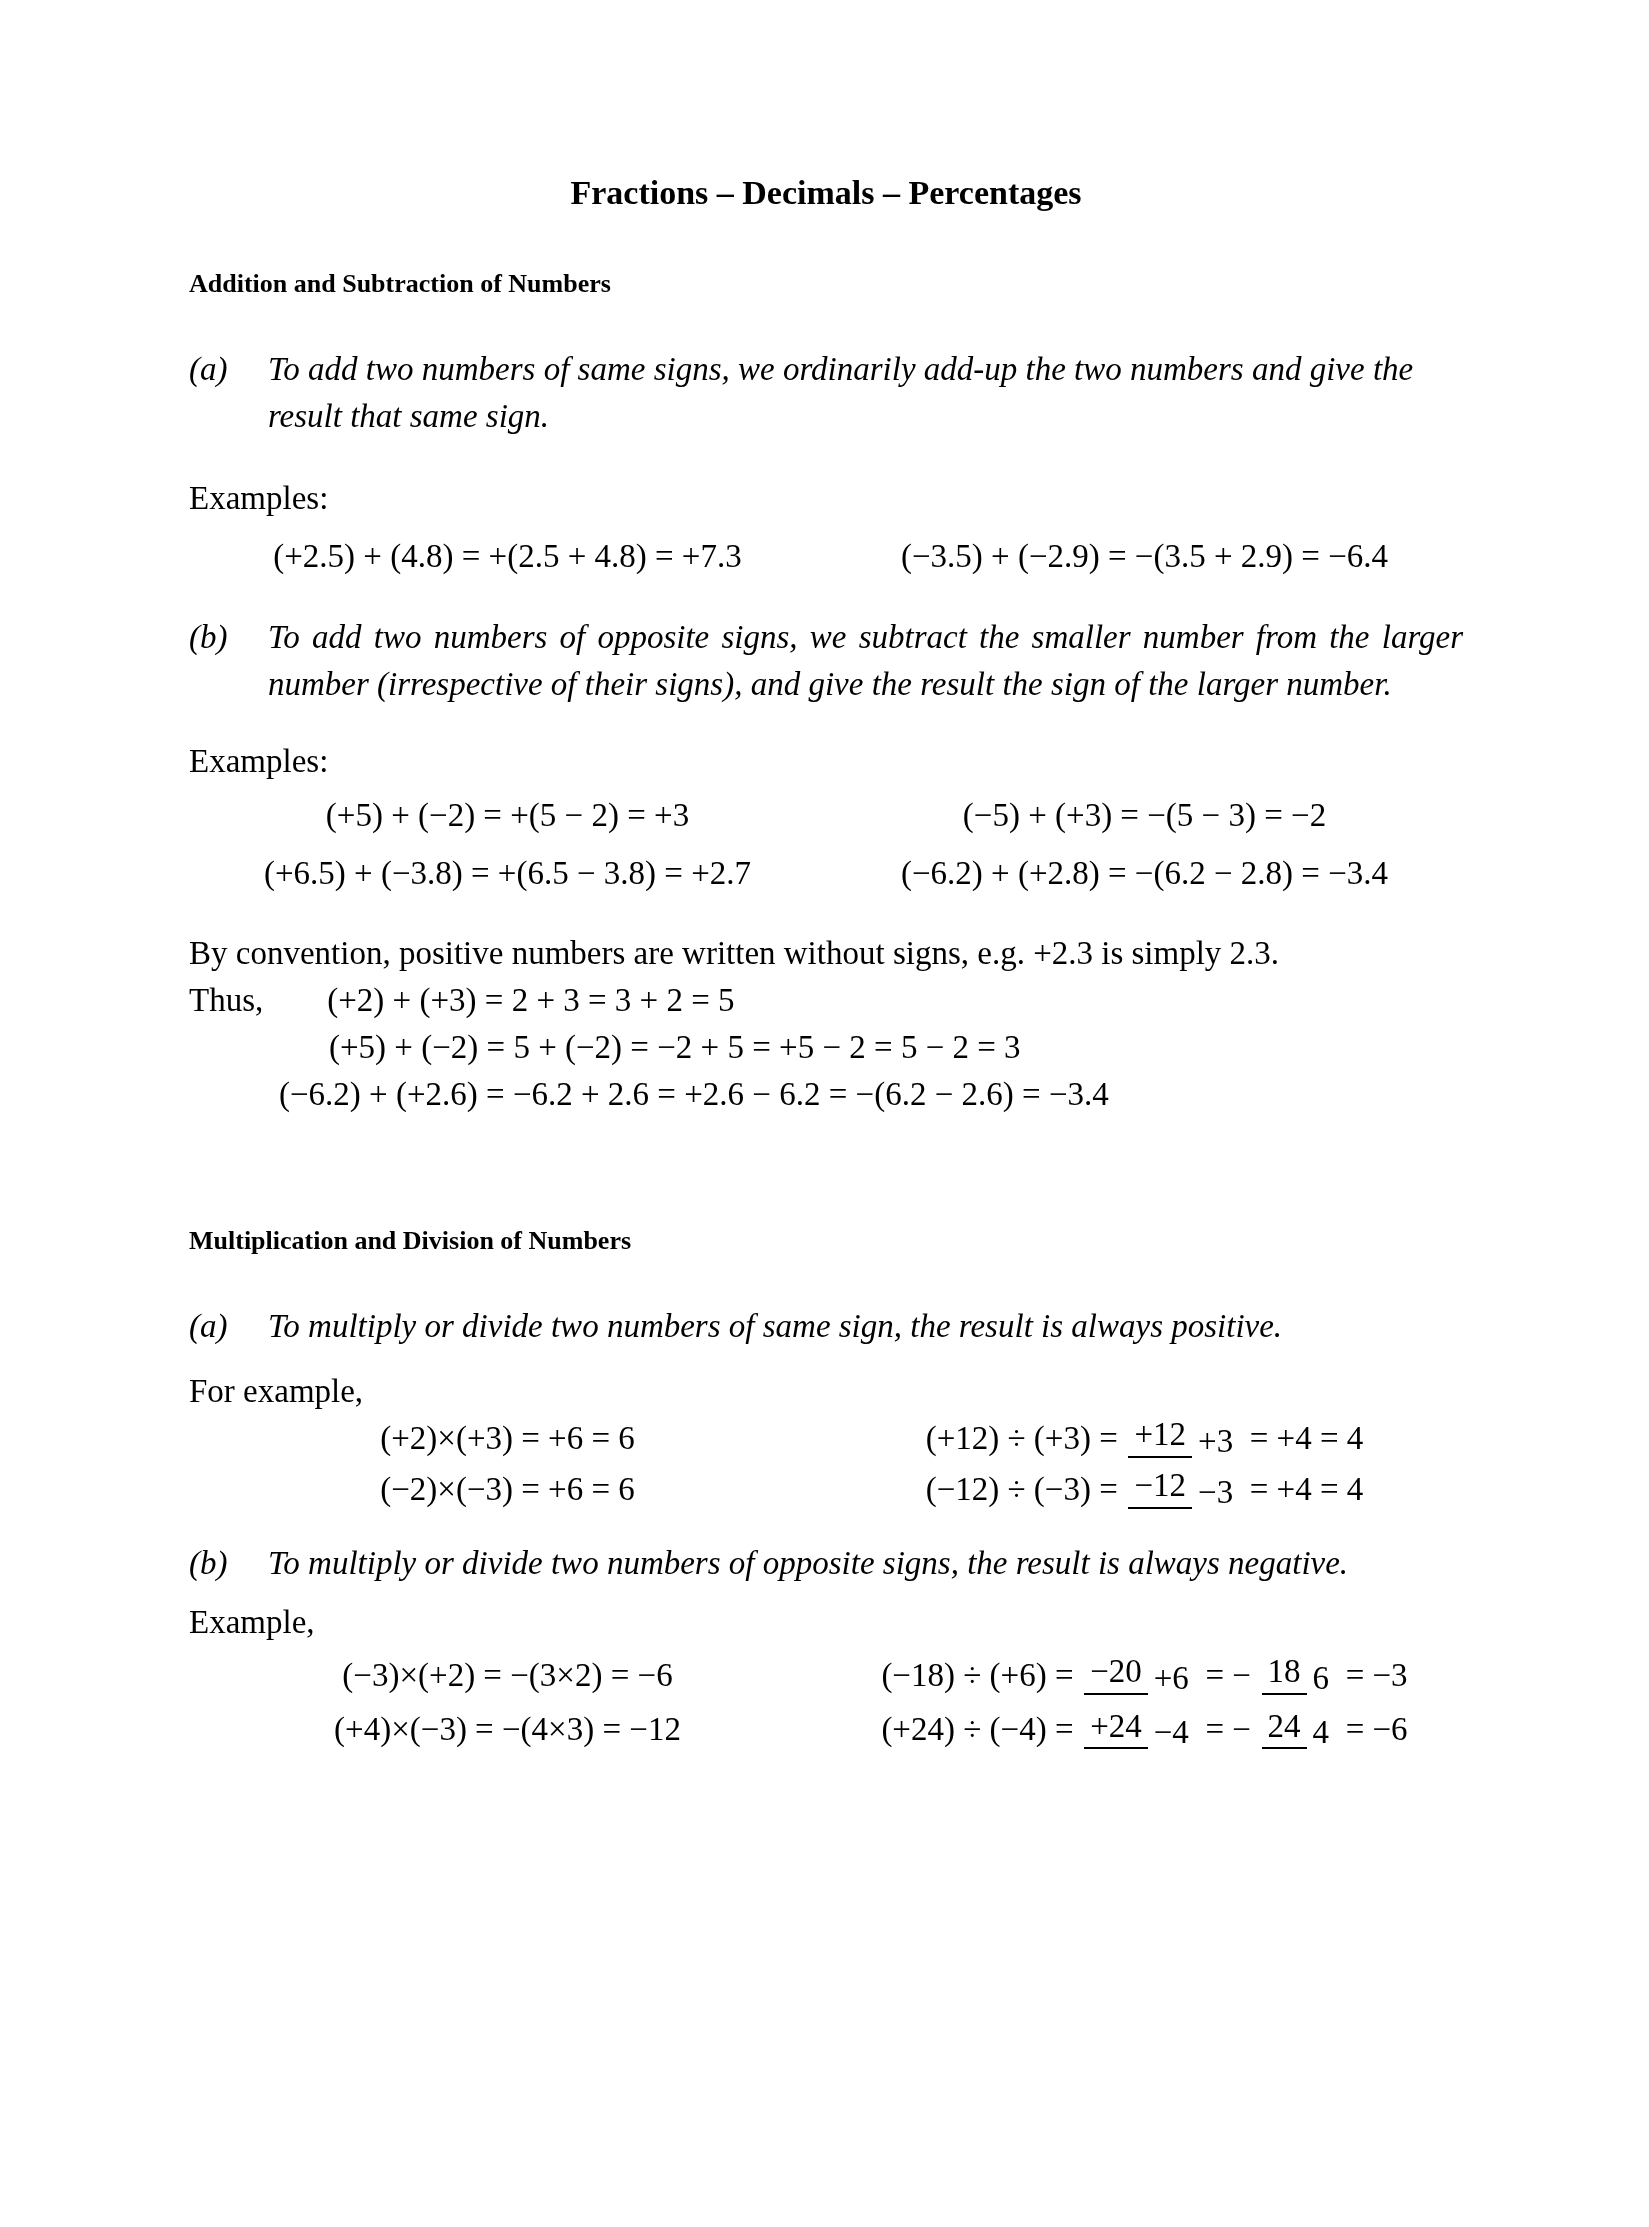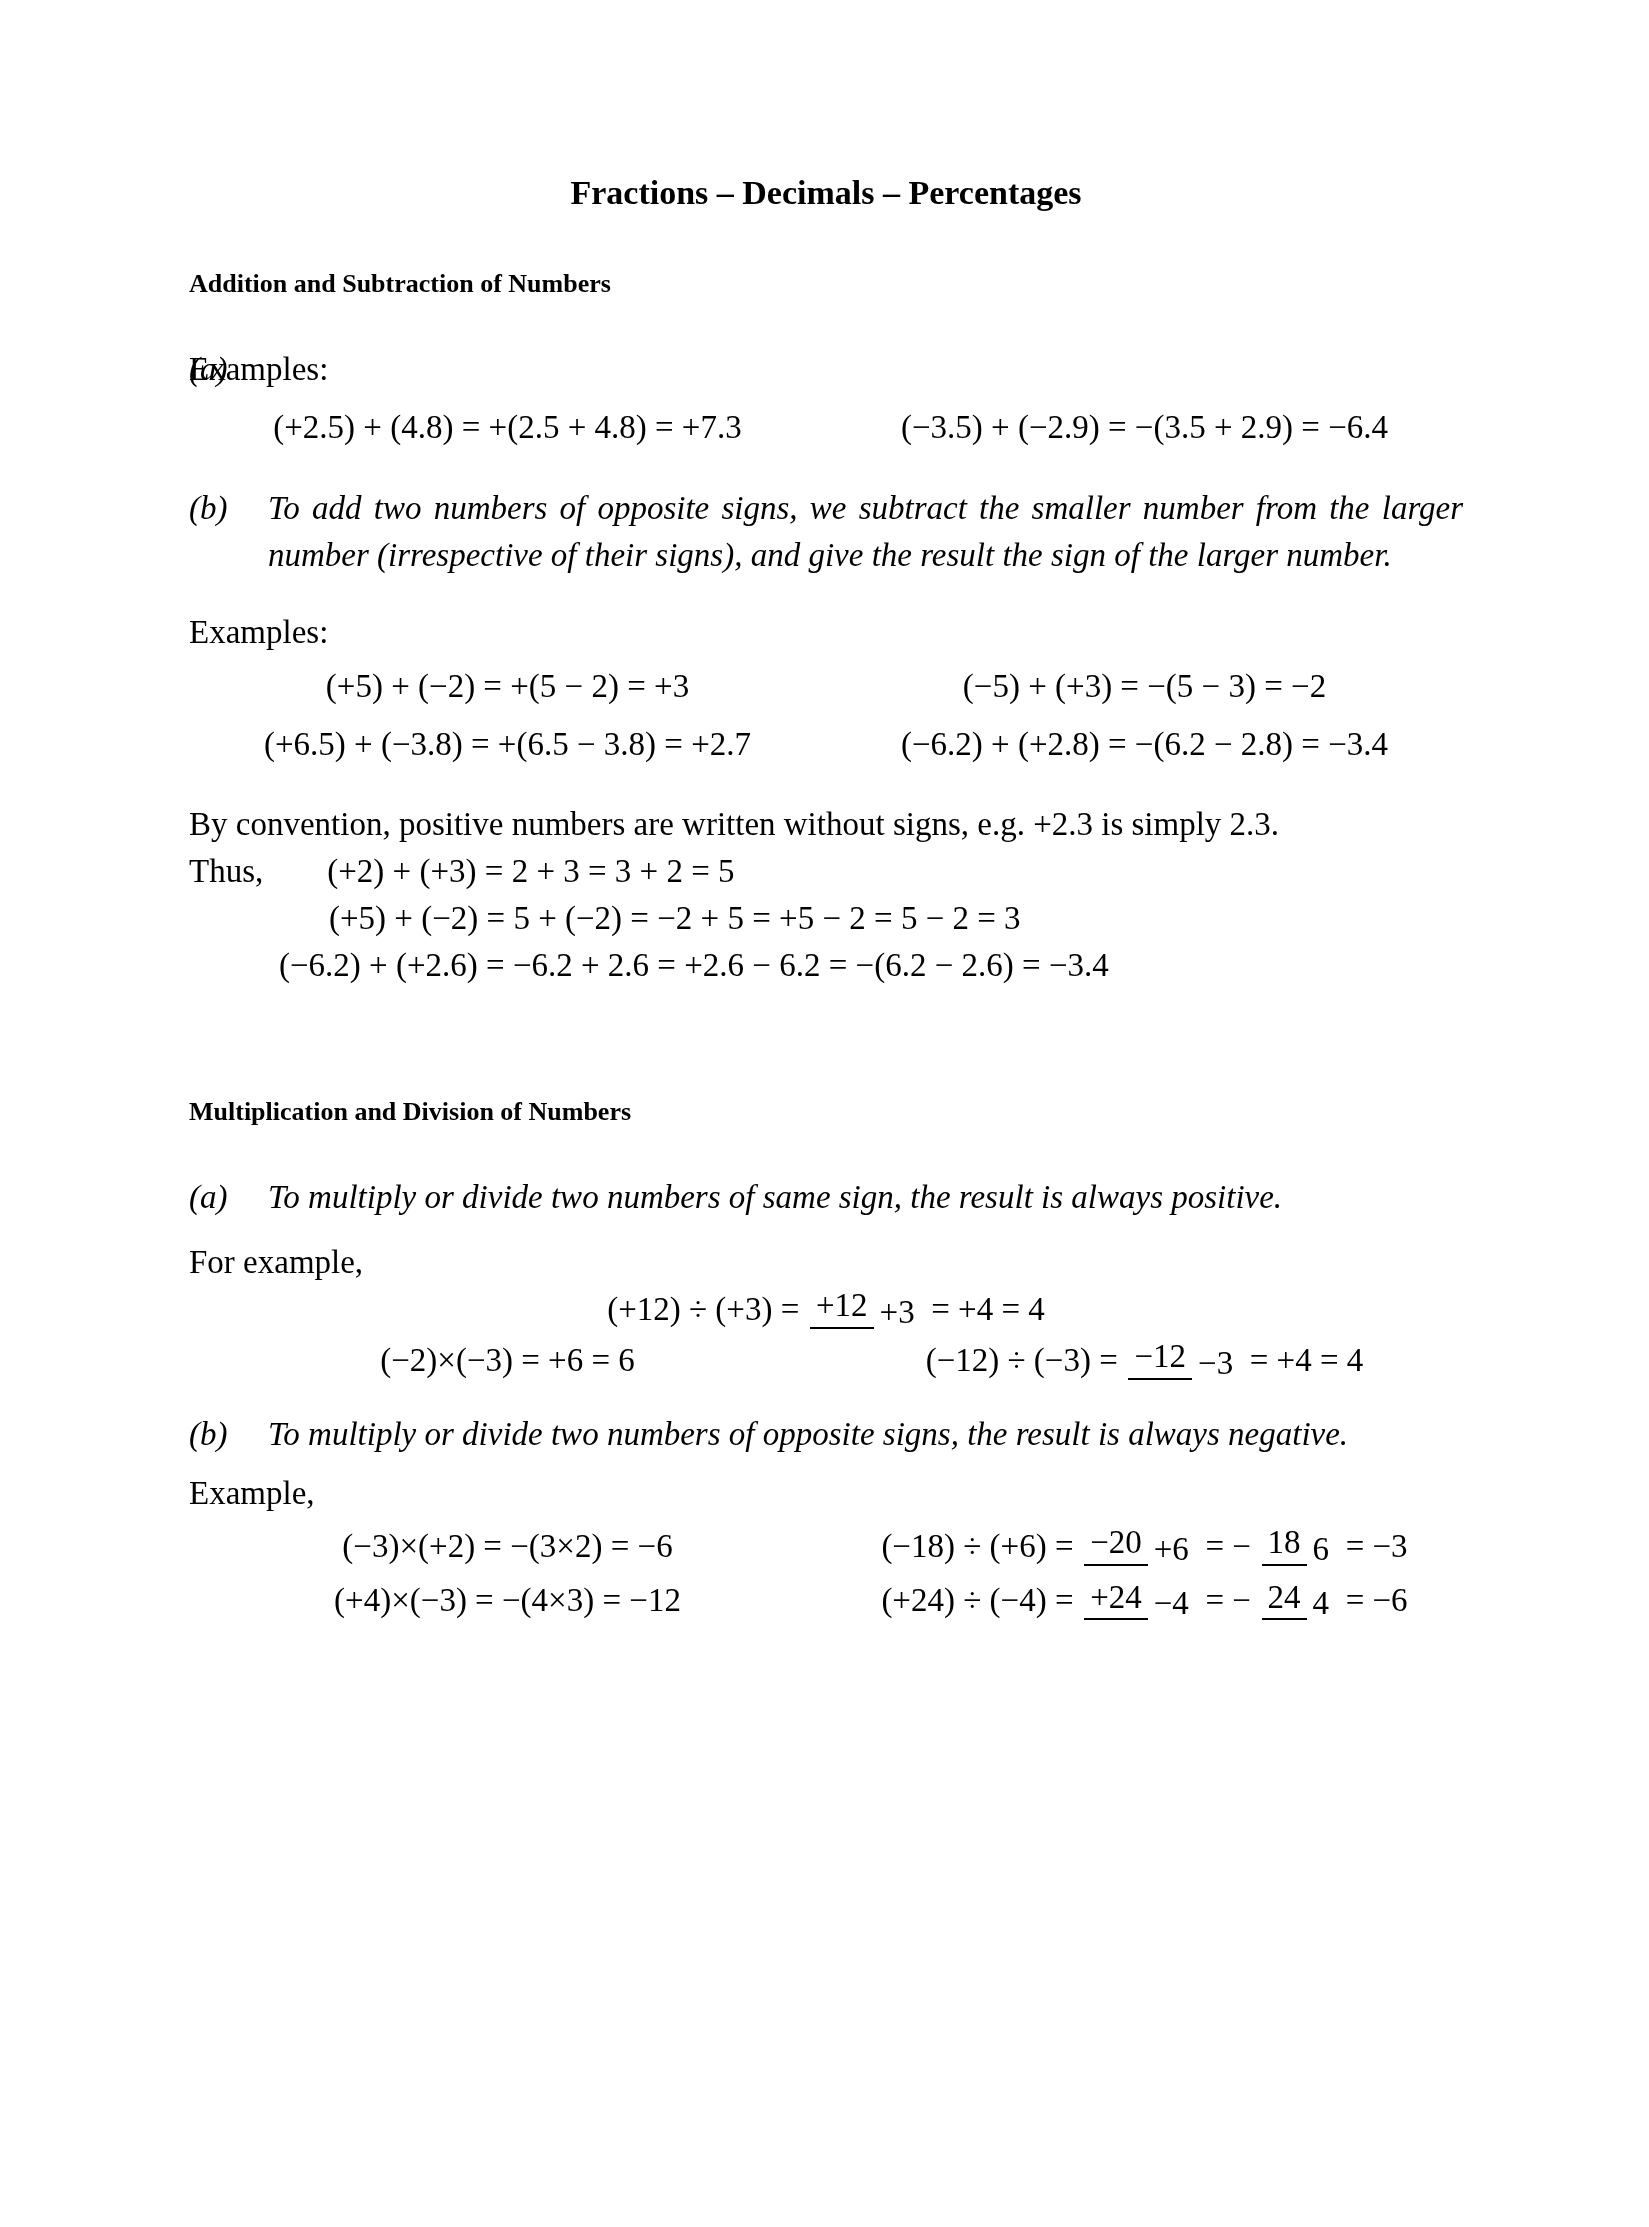--- a/index.html
+++ b/index.html
@@ -78,20 +78,21 @@
 <body>
 
 <div class="page">
 
   <div class="title">Fractions – Decimals – Percentages</div>
 
   <div class="sec-heading m-heading1">Addition and Subtraction of Numbers</div>
 
   <div class="line italic hang m-para-a">
     <span class="marker">(a)</span>
+    <span>To add two numbers of same signs, we ordinarily add-up the two numbers and give the result that same sign.</span>
   </div>
 
   <div class="label m-examples1">Examples:</div>
 
   <div class="eqrow m-row2">
     <div class="half">
         <span>(+2.5) + (4.8) = +(2.5 + 4.8) = +7.3</span>
       </div>
     <div class="half">
         <span>(−3.5) + (−2.9) = −(3.5 + 2.9) = −6.4</span>
@@ -139,20 +140,23 @@
 
   <div class="line italic hang m-para-a2">
     <span class="marker">(a)</span>
     <span>To multiply or divide two numbers of same sign, the result is always positive.</span>
   </div>
 
   <div class="label m-forex">For example,</div>
 
   <div class="eqrow m-frow1">
     <div class="half">
+        <span>(+2)×(+3) = +6 = 6</span>
+      </div>
+    <div class="half">
       <span>(+12) ÷ (+3) =</span>
       <span class="frac">
         <span class="num">+12</span>
         <span class="den">+3</span>
       </span>
       <span>= +4 = 4</span>
     </div>
   </div>
   <div class="eqrow m-frow2">
     <div class="half">

